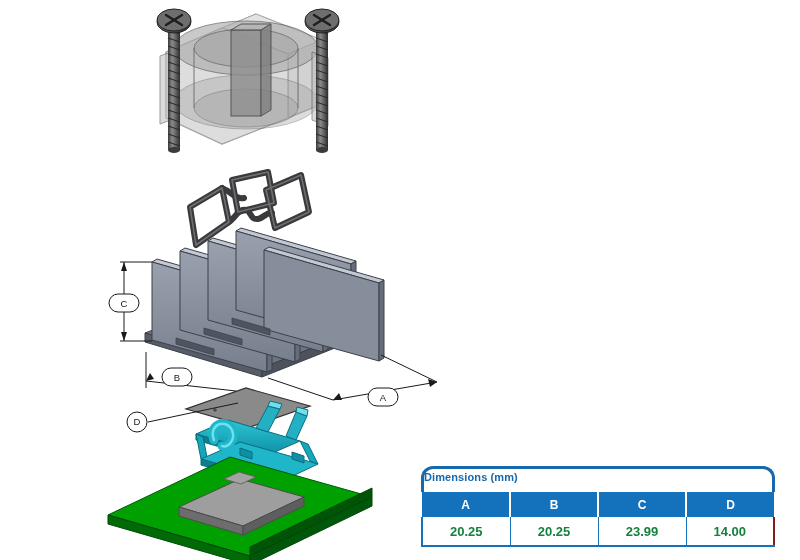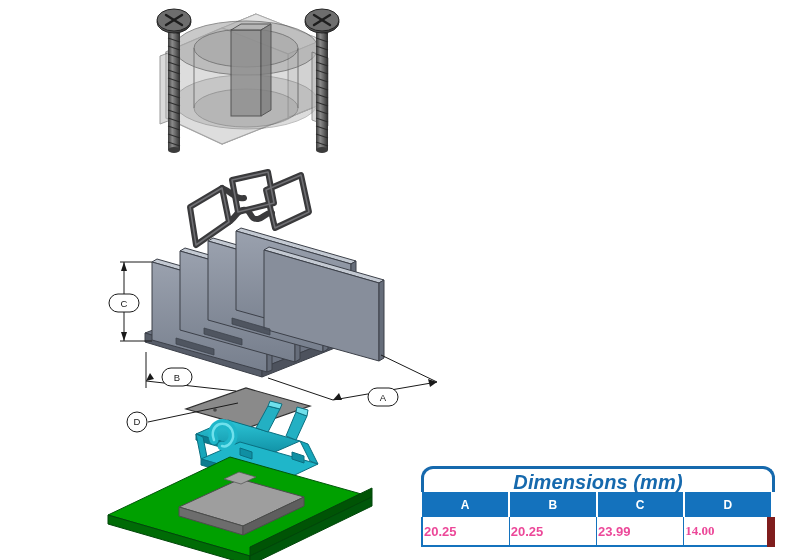--- a/index.html
+++ b/index.html
@@ -10,33 +10,33 @@
 
   
   #dim-table{position:absolute;left:421px;top:466px;width:354px;}
   #dim-table .tbl{border-collapse:collapse;width:354px;
                   table-layout:fixed;}
   #dim-table .title-wrap{position:relative;height:26px;
       border:3px solid #1669ad;border-bottom:none;
       border-top-left-radius:12px;border-top-right-radius:12px;
       background:#ffffff;box-sizing:border-box;}
   #dim-table .title-txt{position:absolute;left:0;right:0;top:2px;
-      text-align:center;color:#1669ad;font-size:20px;font-weight:bold;
-      letter-spacing:.1px;font-style:italic;}
+      text-align:left;color:#1669ad;font-size:11px;font-weight:bold;
+      letter-spacing:.1px;}
   #dim-table .hdr td{background:#1472bd;color:#ffffff;font-size:12px;
       font-weight:bold;text-align:center;height:23px;
       border-left:2px solid #ffffff;border-right:2px solid #ffffff;}
   #dim-table .hdr td:first-child{border-left:none;}
   #dim-table .hdr td:last-child{border-right:none;}
-  #dim-table .vals td{background:#ffffff;color:#ec4899;font-size:13px;
-      font-weight:bold;height:26px;
+  #dim-table .vals td{background:#ffffff;color:#15803d;font-size:13px;
+      font-weight:bold;text-align:center;height:26px;
       border-left:1px solid #1472bd;border-right:1px solid #1472bd;
       border-bottom:2px solid #1472bd;}
   #dim-table .vals td:first-child{border-left:2px solid #1472bd;}
-  #dim-table .vals td:last-child{border-right:8px solid #7f1d1d;font-family:Liberation Serif, serif;}
+  #dim-table .vals td:last-child{border-right:2px solid #7f1d1d;}
 
   
   .balloon-txt{font-family:"Liberation Sans",sans-serif;font-size:9.5px;
                fill:#1a1a1a;text-anchor:middle;dominant-baseline:middle;}
 </style>
 </head>
 <body>
 
 <div id="stage">
 

